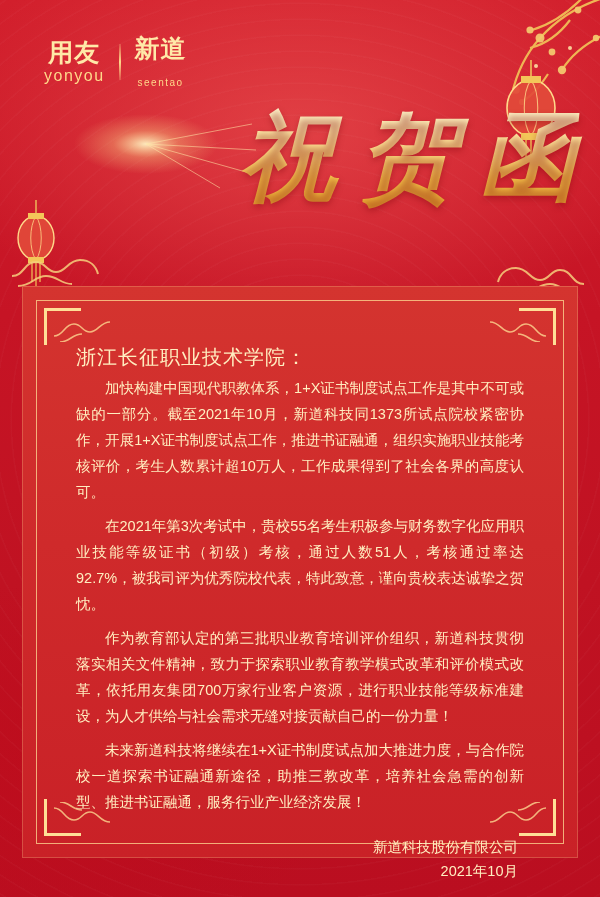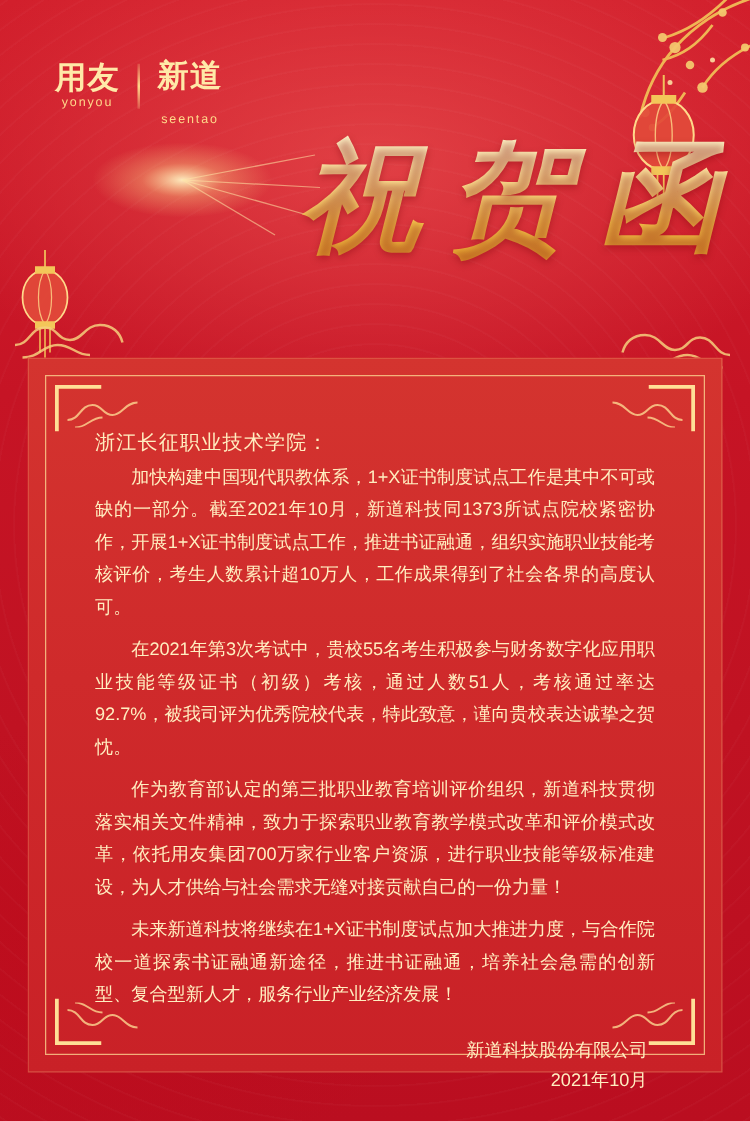--- a/index.html
+++ b/index.html
@@ -51,42 +51,41 @@
     align-items: center;
     line-height: 1;
   }
   .logo-yonyou .cn {
     font-size: 25px;
     font-weight: bold;
     color: #ffe9a8;
     letter-spacing: 1px;
   }
   .logo-yonyou .en {
-    font-size: 10px;
+    font-size: 16px;
     color: #ffd98a;
     letter-spacing: 1.5px;
     margin-top: 3px;
   }
   .logo-divider {
     width: 2px;
     height: 36px;
     background: linear-gradient(180deg, rgba(255,224,150,0.2), #ffd98a, rgba(255,224,150,0.2));
   }
   .logo-seentao {
     display: flex;
     flex-direction: column;
     align-items: center;
     line-height: 1;
   }
   .logo-seentao .cn {
     font-size: 25px;
     font-weight: bold;
     color: #ffe9a8;
     letter-spacing: 1px;
-    margin-top: 13px;
   }
   .logo-seentao .en {
     font-size: 10px;
     color: #ffd98a;
     letter-spacing: 1.5px;
     margin-top: 17px;
   }
 
   
   .deco { position: absolute; pointer-events: none; }
@@ -166,21 +165,21 @@
 
   .letter {
     position: absolute;
     left: 54px;
     right: 54px;
     top: 58px;
     color: #ffeec0;
     font-family: "Liberation Sans", sans-serif;
   }
   .salutation {
-    font-size: 16px;
+    font-size: 20px;
     letter-spacing: 1px;
     color: #ffeec0;
     margin-bottom: 0;
   }
   .para {
     font-size: 14.5px;
     line-height: 26px;
     text-align: justify;
     text-justify: inter-ideograph;
     text-indent: 2em;
@@ -333,21 +332,21 @@
         <path d="M2 24 C12 24 12 12 22 12 C30 12 30 20 38 20 C46 20 48 10 58 10"></path>
         <path d="M8 30 C18 30 20 22 30 22"></path>
       </g>
     </svg>
 
     <div class="letter">
       <div class="salutation">浙江长征职业技术学院：</div>
       <p class="para">加快构建中国现代职教体系，1+X证书制度试点工作是其中不可或缺的一部分。截至2021年10月，新道科技同1373所试点院校紧密协作，开展1+X证书制度试点工作，推进书证融通，组织实施职业技能考核评价，考生人数累计超10万人，工作成果得到了社会各界的高度认可。</p>
       <p class="para">在2021年第3次考试中，贵校55名考生积极参与财务数字化应用职业技能等级证书（初级）考核，通过人数51人，考核通过率达92.7%，被我司评为优秀院校代表，特此致意，谨向贵校表达诚挚之贺忱。</p>
       <p class="para">作为教育部认定的第三批职业教育培训评价组织，新道科技贯彻落实相关文件精神，致力于探索职业教育教学模式改革和评价模式改革，依托用友集团700万家行业客户资源，进行职业技能等级标准建设，为人才供给与社会需求无缝对接贡献自己的一份力量！</p>
-      <p class="para">未来新道科技将继续在1+X证书制度试点加大推进力度，与合作院校一道探索书证融通新途径，推进书证融通，培养社会急需的创新型、复合型新人才，服务行业产业经济发展！</p>
+      <p class="para">未来新道科技将继续在1+X证书制度试点加大推进力度，与合作院校一道探索书证融通新途径，助推三教改革，培养社会急需的创新型、推进书证融通，服务行业产业经济发展！</p>
       <div class="signature">
         <span class="sig-line">新道科技股份有限公司</span>
         <span class="sig-line">2021年10月</span>
       </div>
     </div>
   </div>
 
 </div>
 
 </body></html>

